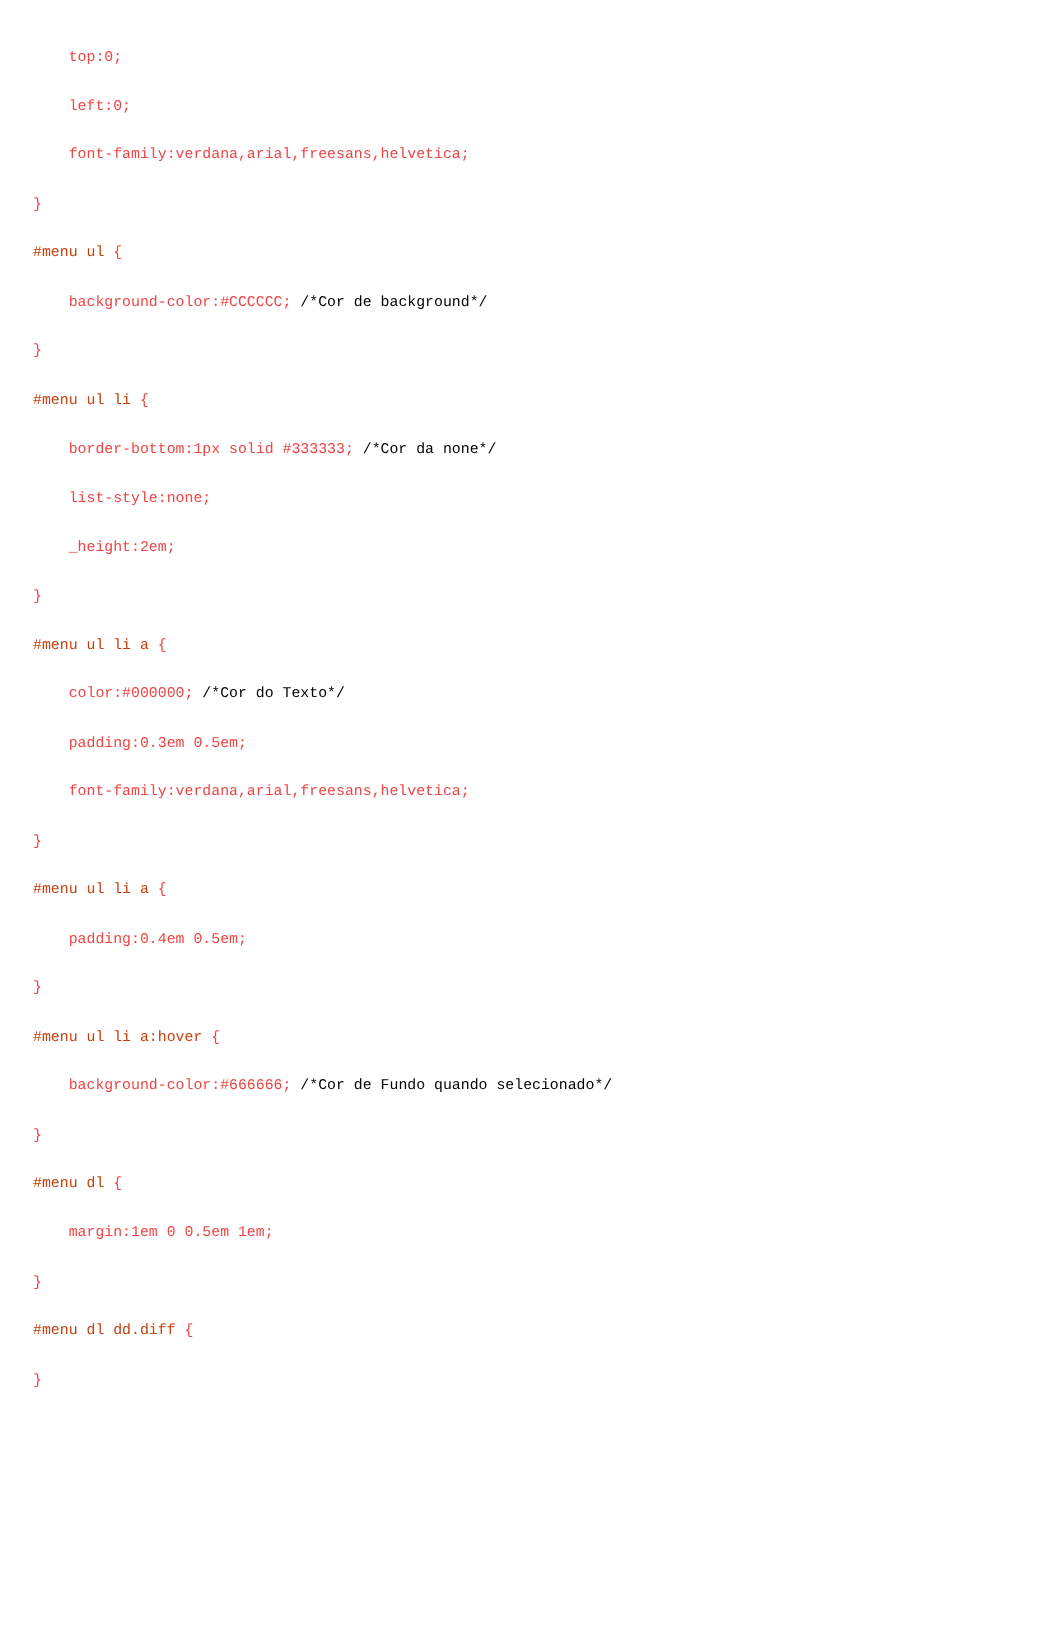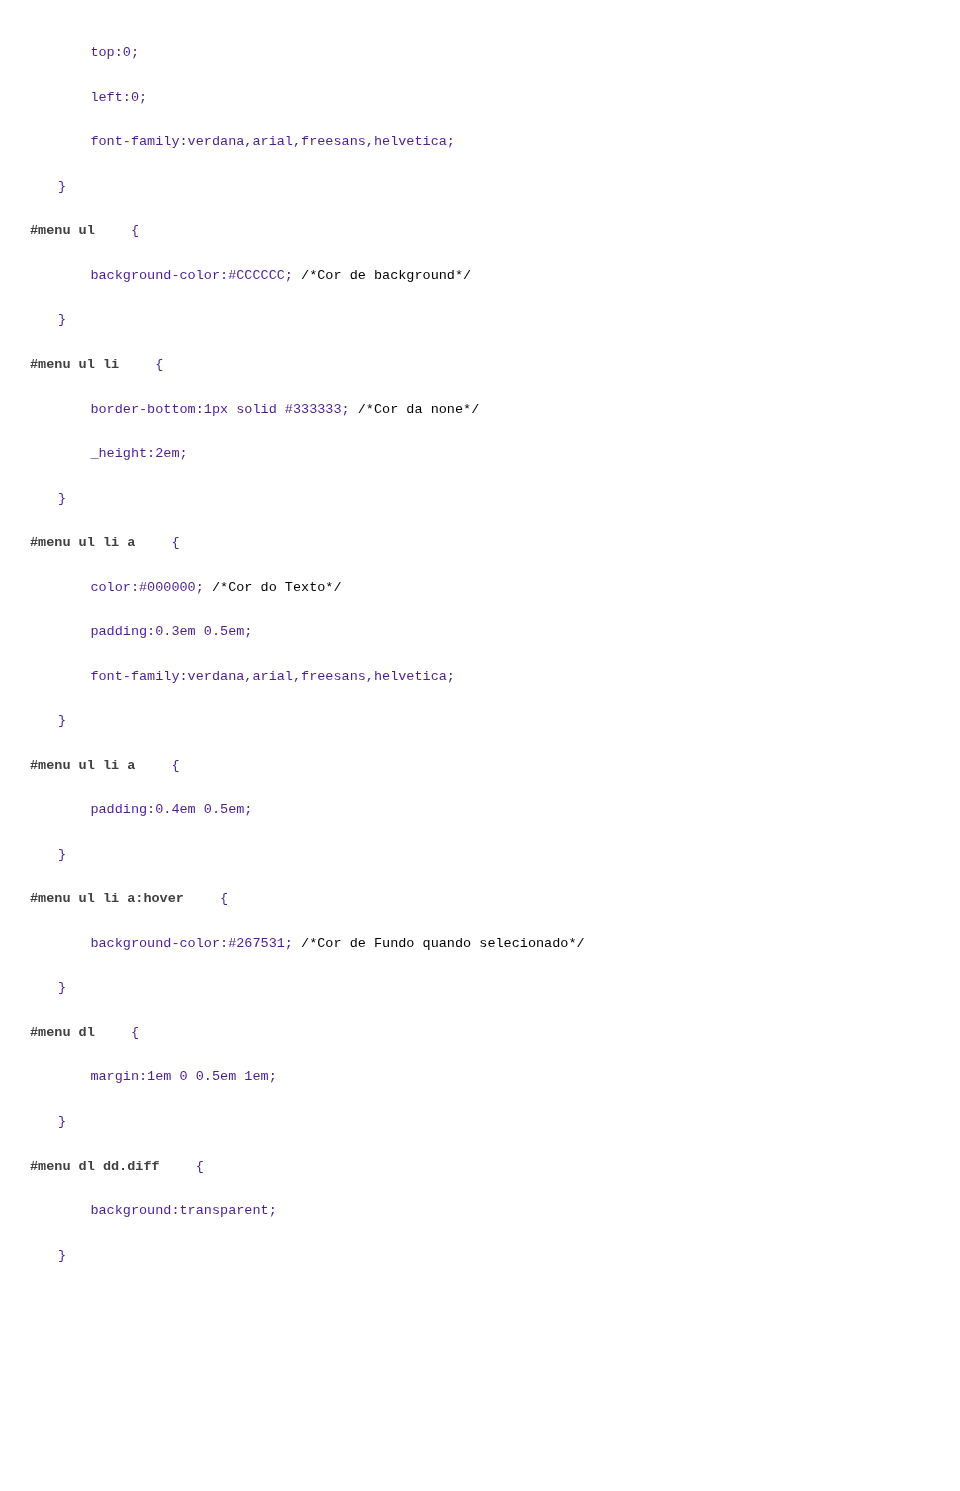--- a/index.html
+++ b/index.html
@@ -19,61 +19,61 @@
       padding: 20px 30px;
     }
 
     .code-block {
       font-family: 'Courier New', Courier, monospace;
       font-size: 13.5px;
       line-height: 1.65;
       white-space: pre;
     }
 
-    .kw { color: #404040; font-weight: bold; }
+    .kw { color: #c2410c; font-weight: normal; }
     .comment { color: #000000; }
-    .plain { color: #4c1d95; margin-left: 28px; }
+    .plain { color: #ef4444; }
 
     .code-line {
       display: block;
       white-space: pre;
     }
   </style>
 </head>
 <body>
 
 <div>
   <div class="code-block">
 <span class="code-line"><span class="plain">    top:0;</span></span>
 <span class="code-line"><span class="plain">    left:0;</span></span>
 <span class="code-line"><span class="plain">    font-family:verdana,arial,freesans,helvetica;</span></span>
 <span class="code-line"><span class="plain">}</span></span>
 <span class="code-line"><span class="kw">#menu ul</span><span class="plain"> {</span></span>
 <span class="code-line"><span class="plain">    background-color:#CCCCCC; </span><span class="comment">/*Cor de background*/</span></span>
 <span class="code-line"><span class="plain">}</span></span>
 <span class="code-line"><span class="kw">#menu ul li</span><span class="plain"> {</span></span>
 <span class="code-line"><span class="plain">    border-bottom:1px solid #333333; </span><span class="comment">/*Cor da none*/</span></span>
+<span class="code-line"><span class="plain">    list-style:none;</span></span>
 <span class="code-line"><span class="plain">    _height:2em;</span></span>
 <span class="code-line"><span class="plain">}</span></span>
 <span class="code-line"><span class="kw">#menu ul li a</span><span class="plain"> {</span></span>
 <span class="code-line"><span class="plain">    color:#000000; </span><span class="comment">/*Cor do Texto*/</span></span>
 <span class="code-line"><span class="plain">    padding:0.3em 0.5em;</span></span>
 <span class="code-line"><span class="plain">    font-family:verdana,arial,freesans,helvetica;</span></span>
 <span class="code-line"><span class="plain">}</span></span>
 <span class="code-line"><span class="kw">#menu ul li a</span><span class="plain"> {</span></span>
 <span class="code-line"><span class="plain">    padding:0.4em 0.5em;</span></span>
 <span class="code-line"><span class="plain">}</span></span>
 <span class="code-line"><span class="kw">#menu ul li a:hover</span><span class="plain"> {</span></span>
-<span class="code-line"><span class="plain">    background-color:#267531; </span><span class="comment">/*Cor de Fundo quando selecionado*/</span></span>
+<span class="code-line"><span class="plain">    background-color:#666666; </span><span class="comment">/*Cor de Fundo quando selecionado*/</span></span>
 <span class="code-line"><span class="plain">}</span></span>
 <span class="code-line"><span class="kw">#menu dl</span><span class="plain"> {</span></span>
 <span class="code-line"><span class="plain">    margin:1em 0 0.5em 1em;</span></span>
 <span class="code-line"><span class="plain">}</span></span>
 <span class="code-line"><span class="kw">#menu dl dd.diff</span><span class="plain"> {</span></span>
-<span class="code-line"><span class="plain">    background:transparent;</span></span>
 <span class="code-line"><span class="plain">}</span></span>
 
 
 
 
 
 
 
 
   </div>

